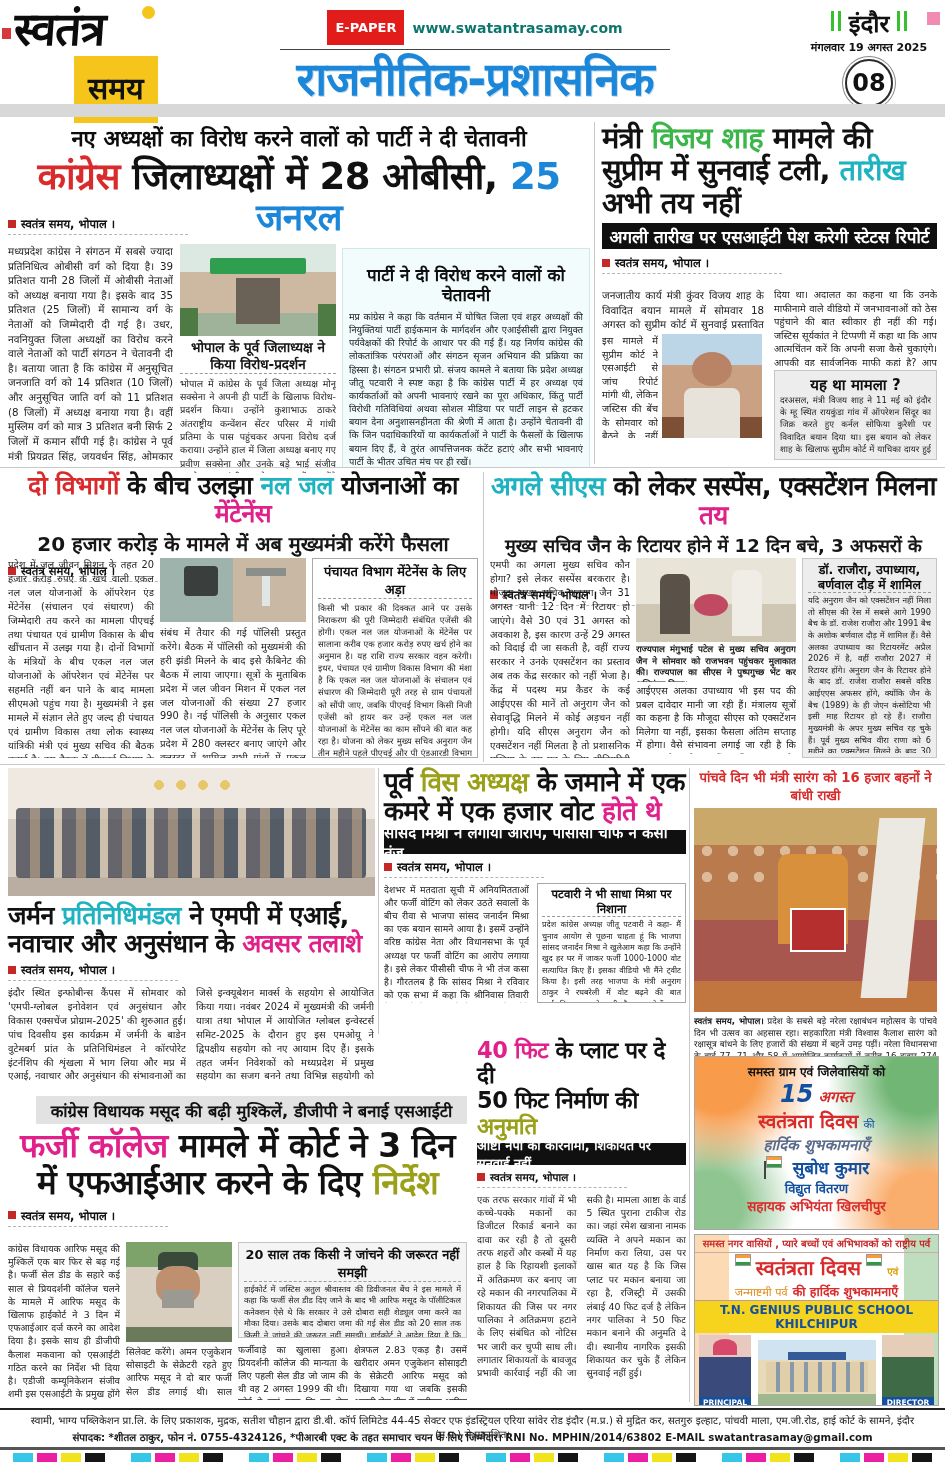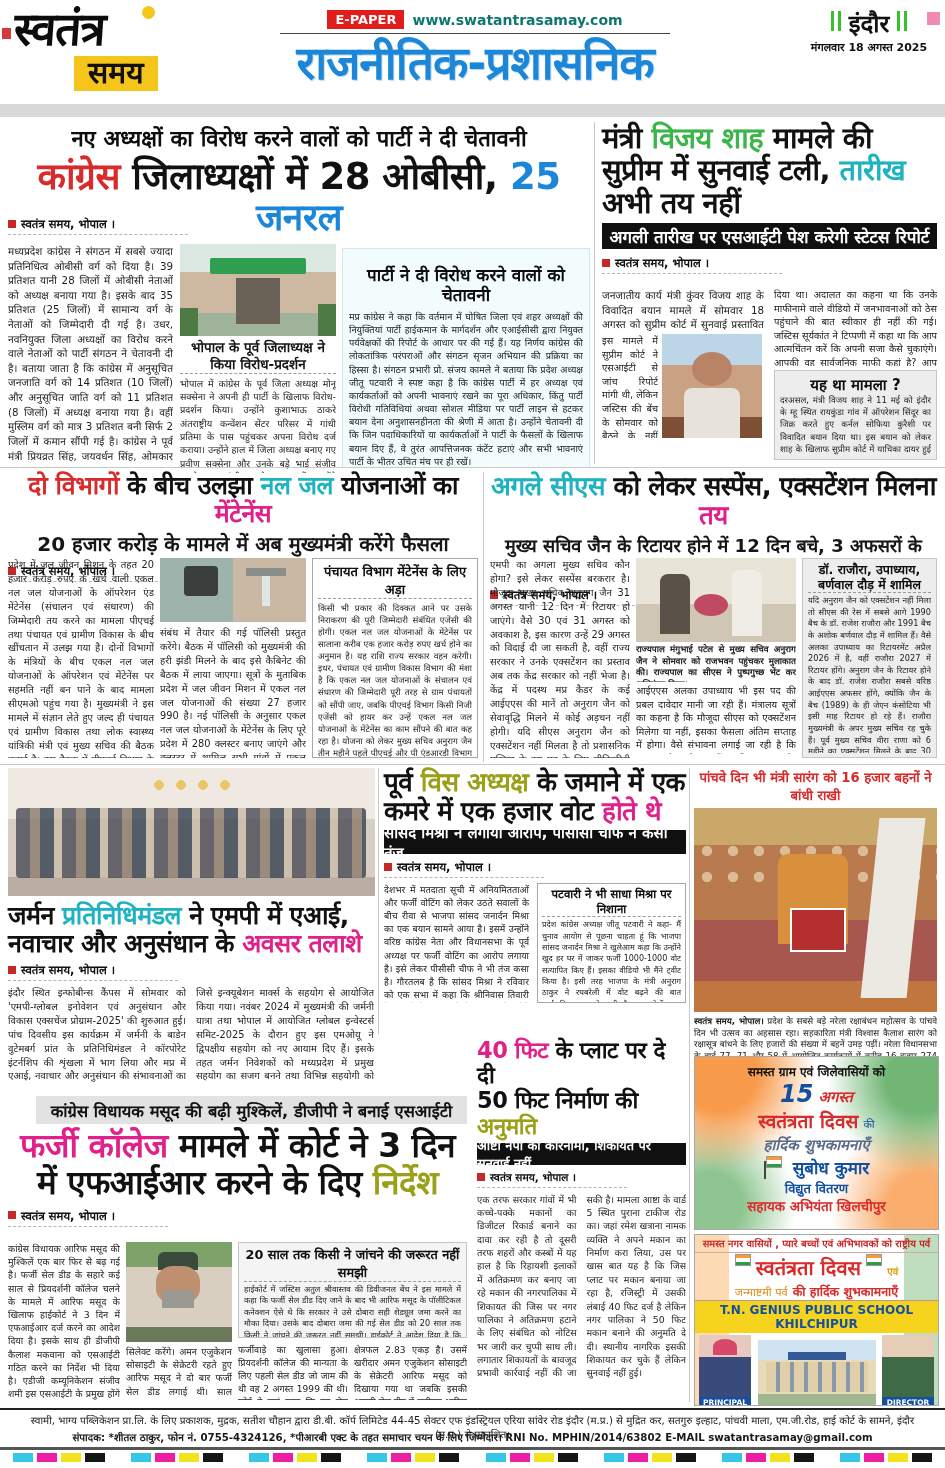--- a/index.html
+++ b/index.html
@@ -20,22 +20,22 @@
   .graybar{background:#e2e2e2;color:#111;font-weight:800;display:flex;align-items:center;justify-content:center;overflow:hidden;}
   .subheadline{font-weight:800;color:#161616;}
   .boxhead{font-weight:800;text-align:center;color:#0e0e0e;}
   .dashu{border-bottom:1px dashed #9a9a9a;}
   .photo{overflow:hidden;position:relative;background:#cfd8cf;}
   .vrule{background:#c9c9c9;width:1px;}
   .hrule{background:#c9c9c9;height:1px;}
   
   .logo-top{font-size:46px;font-weight:800;letter-spacing:-1px;line-height:1;color:#0c0c0c;transform:skewX(-4deg);}
   .logo-bottom{display:inline-block;background:#f6c51c;color:#111;font-weight:800;font-size:30px;
-               padding:0 14px;margin-top:4px;margin-left:60px;line-height:1.15;}
-  .epaper{background:#e21b1b;color:#fff;font-weight:800;font-size:13px;padding:2px 8px;}
+               padding:16px 14px;margin-top:4px;margin-left:60px;line-height:1.15;}
+  .epaper{background:#e21b1b;color:#fff;font-weight:800;font-size:13px;padding:10px 8px;}
   .website{font-size:14px;font-weight:700;color:#0f766e;}
   .section-title{font-size:46px;font-weight:800;color:#1c86d8;letter-spacing:-1px;
                  text-shadow:1px 1px 0 #bcd9f2;line-height:1;}
   .gbar{display:inline-block;width:3px;height:20px;background:#36c12e;margin:0 2px;}
   .city{font-size:24px;font-weight:800;}
   .hdate{font-size:11px;font-weight:700;}
   .pgno{display:inline-flex;align-items:center;justify-content:center;width:44px;height:44px;
         border:2px solid #2b2b2b;border-radius:50%;font-size:24px;font-weight:700;box-shadow:0 0 0 2px #fff,0 0 0 3px #888;}
   .capt{font-size:8.7px;line-height:1.35;text-align:justify;color:#222;overflow:hidden;}
   .gbox{background:#ededed;border:1px solid #c5c5c5;overflow:hidden;}
@@ -69,21 +69,22 @@
       </div>
       <div style="height:1px;background:#444;margin:4px 30px 6px 30px;"></div>
       <div class="section-title">राजनीतिक-प्रशासनिक</div>
     </div>
     <div class="ab ctr" style="left:795px;top:6px;width:148px;height:98px;">
       <div style="display:flex;align-items:center;justify-content:center;gap:6px;text-align:center;">
         <span><span class="gbar"></span><span class="gbar"></span></span>
         <span class="city">इंदौर</span>
         <span><span class="gbar"></span><span class="gbar"></span></span>
       </div>
-      <div class="hdate">मंगलवार 18 अगस्त 2025</div>
+      <div class="hdate">मंगलवार 19 अगस्त 2025</div>
+      <div style="margin-top:5px;"><span class="pgno">08</span></div>
     </div>
   </div>
   <div class="ab" style="left:0;top:104px;width:945px;height:13px;background:#d8d8d8;"></div>
 
   <div class="ab" style="left:8px;top:122px;width:582px;height:342px;">
     <div class="kicker ctr" style="font-size:22px;">नए अध्यक्षों का विरोध करने वालों को पार्टी ने दी चेतावनी</div>
     <div class="hl ctr" style="font-size:37px;margin-top:4px;">
       <span class="red">कांग्रेस</span><span class="blk"> जिलाध्यक्षों में 28 ओबीसी, </span><span class="blue">25 जनरल</span>
     </div>
     <div class="ab byline" style="left:0;top:94px;width:180px;">

